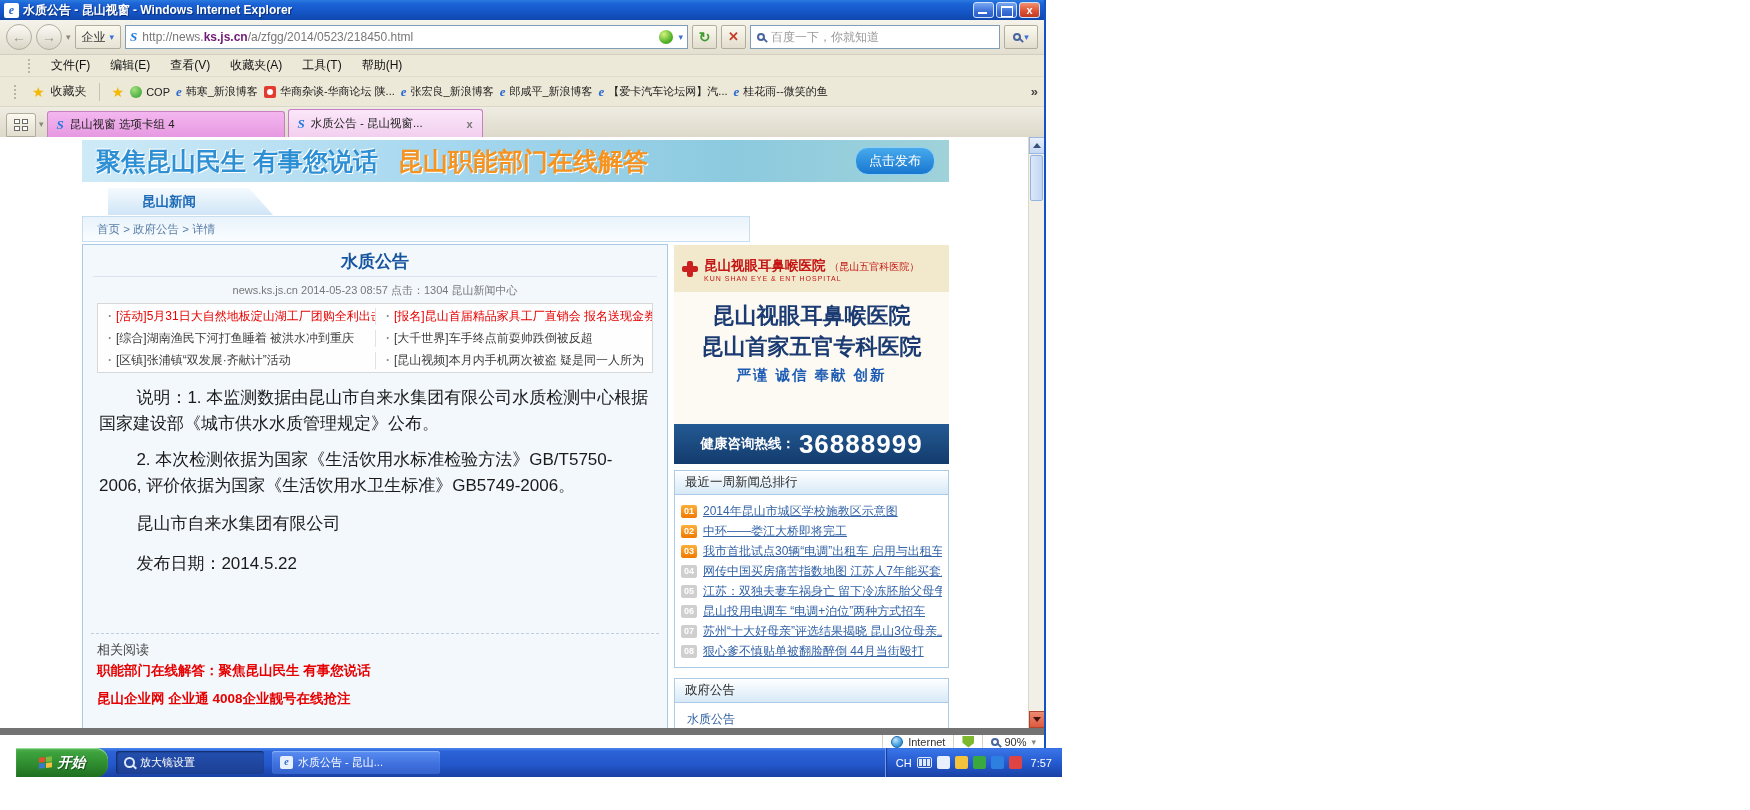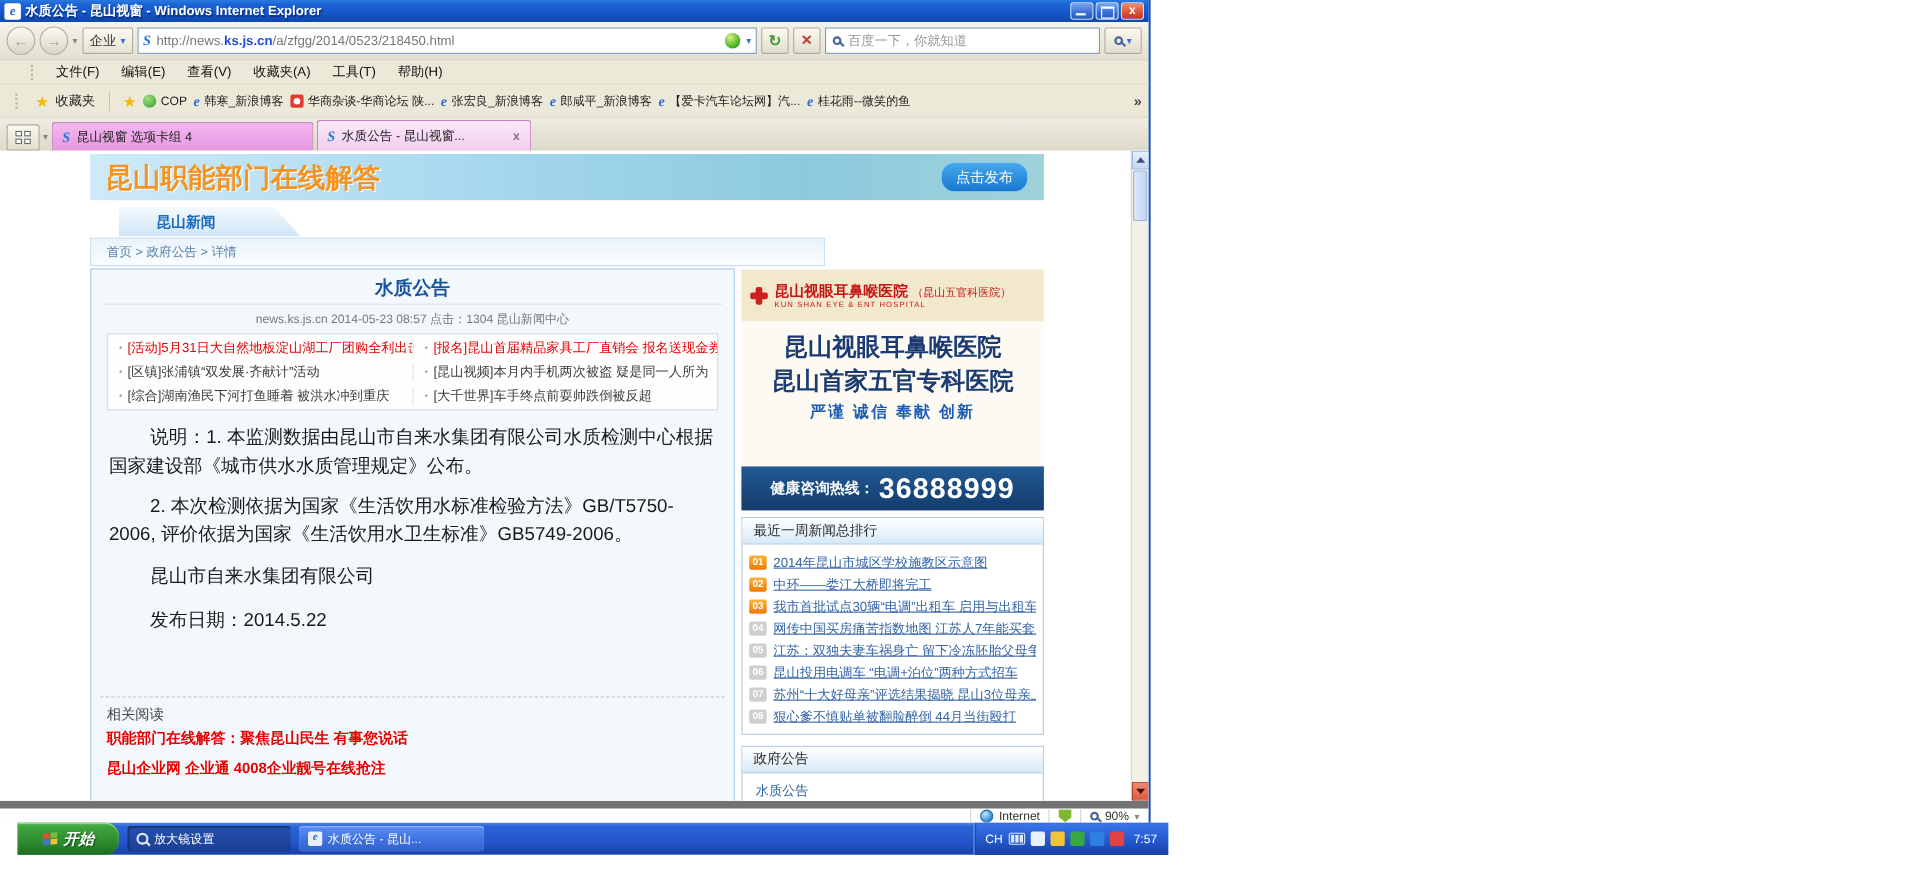--- a/index.html
+++ b/index.html
@@ -17,21 +17,21 @@
   .winbtn.min::after { content:''; position:absolute; left:4px; bottom:3px; width:9px; height:2px; background:#fff; }
   .winbtn.max::after { content:''; position:absolute; left:4px; top:3px; width:10px; height:8px; border:1px solid #fff; border-top-width:2px; }
 
   .navbar { height:35px; background:linear-gradient(180deg,#f5f3ea,#e3dfd0); display:flex; align-items:center; padding:0 6px; gap:4px; flex:none; border-bottom:1px solid #d2cec0; }
   .navcircle { width:26px; height:26px; border-radius:50%; background:linear-gradient(180deg,#fbfaf5,#d9d5c6); border:1px solid #b1ad9e; color:#9a988c; font-size:14px; text-align:center; line-height:24px; flex:none; }
   .smallchev { color:#8a887c; font-size:9px; flex:none; }
   .zonebtn { height:24px; border:1px solid #b1ad9e; background:linear-gradient(180deg,#fbf9f0,#e7e3d4); border-radius:2px; font-size:12px; color:#333; padding:0 6px; display:flex; align-items:center; gap:4px; flex:none; }
   .addr { flex:1; height:24px; border:1px solid #7f9db9; background:#fff; display:flex; align-items:center; padding:0 4px; gap:5px; overflow:hidden; }
   .sicon { font:italic bold 13px "Liberation Serif",serif; color:#1e7adf; flex:none; }
   .url { font-size:12px; color:#777; white-space:nowrap; flex:1; overflow:hidden; }
-  .url b { color:#1d4ed8; font-weight:bold; }
+  .url b { color:#701a75; font-weight:bold; }
   .orb { width:14px; height:14px; border-radius:50%; background:radial-gradient(circle at 35% 30%,#d6f37e,#54b329 60%,#2f8a13); flex:none; }
   .bluechev { color:#3a6fd8; font-size:9px; flex:none; }
   .toolbtn { width:25px; height:24px; border:1px solid #b1ad9e; border-radius:2px; background:linear-gradient(180deg,#fbf9f0,#e2ddcd); text-align:center; line-height:22px; font-weight:bold; flex:none; }
   .toolbtn.refresh { color:#3f9b2f; font-size:14px; }
   .toolbtn.stop { color:#c83a2a; font-size:13px; }
   .searchbox { width:250px; height:24px; border:1px solid #7f9db9; background:#fff; display:flex; align-items:center; gap:6px; padding:0 6px; flex:none; }
   .mag { width:8px; height:8px; border:2px solid #49659f; border-radius:50%; position:relative; display:inline-block; flex:none; }
   .mag::after { content:''; position:absolute; width:6px; height:2px; background:#49659f; transform:rotate(45deg); right:-5px; bottom:-2px; }
   .placeholder { color:#999; font-size:12px; white-space:nowrap; overflow:hidden; }
   .searchbtn { width:34px; height:24px; border:1px solid #b1ad9e; border-radius:2px; background:linear-gradient(180deg,#fbf9f0,#e2ddcd); display:flex; align-items:center; justify-content:center; gap:3px; flex:none; }
@@ -260,44 +260,45 @@
           <span class="sicon">S</span>
           <span>水质公告 - 昆山视窗...</span>
           <span class="tabclose">x</span>
         </div>
     </div>
 
     <div class="viewport">
       <div class="page">
 
         <div class="banner">
+          <span class="b-blue">聚焦昆山民生 有事您说话</span>
           <span class="b-orange">昆山职能部门在线解答</span>
           <span class="b-btn">点击发布</span>
         </div>
 
         <div class="secttab">昆山新闻</div>
         <div class="crumbbar">首页 &gt; 政府公告 &gt; 详情</div>
 
         <div class="card">
           <div class="atitle">水质公告</div>
           <div class="tdiv"></div>
           <div class="meta">news.ks.js.cn 2014-05-23 08:57 点击：1304 昆山新闻中心</div>
 
           <div class="hotbox">
             <div class="hotrow">
               <div class="hotcell red">[活动]5月31日大自然地板淀山湖工厂团购全利出击</div>
               <div class="hotcell red">[报名]昆山首届精品家具工厂直销会 报名送现金券</div>
             </div>
             <div class="hotrow">
+              <div class="hotcell">[综合]湖南渔民下河打鱼睡着 被洪水冲到重庆</div>
+              <div class="hotcell">[大千世界]车手终点前耍帅跌倒被反超</div>
+            </div>
+            <div class="hotrow">
               <div class="hotcell">[区镇]张浦镇“双发展·齐献计”活动</div>
               <div class="hotcell">[昆山视频]本月内手机两次被盗 疑是同一人所为</div>
-            </div>
-            <div class="hotrow">
-              <div class="hotcell">[综合]湖南渔民下河打鱼睡着 被洪水冲到重庆</div>
-              <div class="hotcell">[大千世界]车手终点前耍帅跌倒被反超</div>
             </div>
           </div>
 
           <div class="atext">
             <p class="ind m1">说明：1. 本监测数据由昆山市自来水集团有限公司水质检测中心根据国家建设部《城市供水水质管理规定》公布。</p>
             <p class="ind m2">2. 本次检测依据为国家《生活饮用水标准检验方法》GB/T5750-2006, 评价依据为国家《生活饮用水卫生标准》GB5749-2006。</p>
             <p class="pad">昆山市自来水集团有限公司</p>
             <p class="pad">发布日期：2014.5.22</p>
           </div>
 

